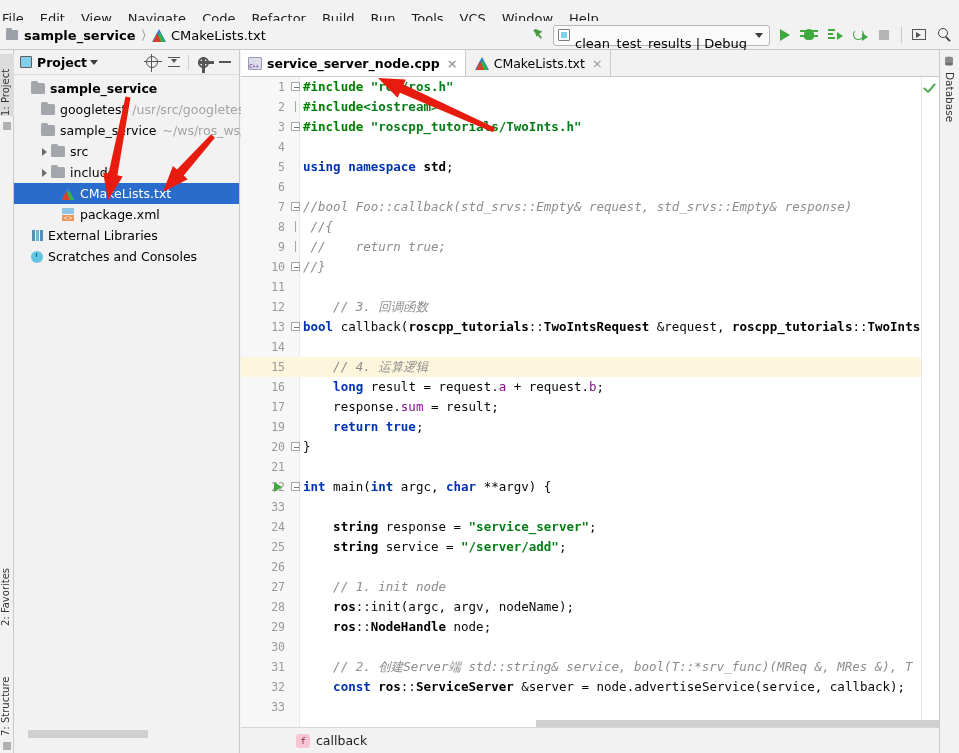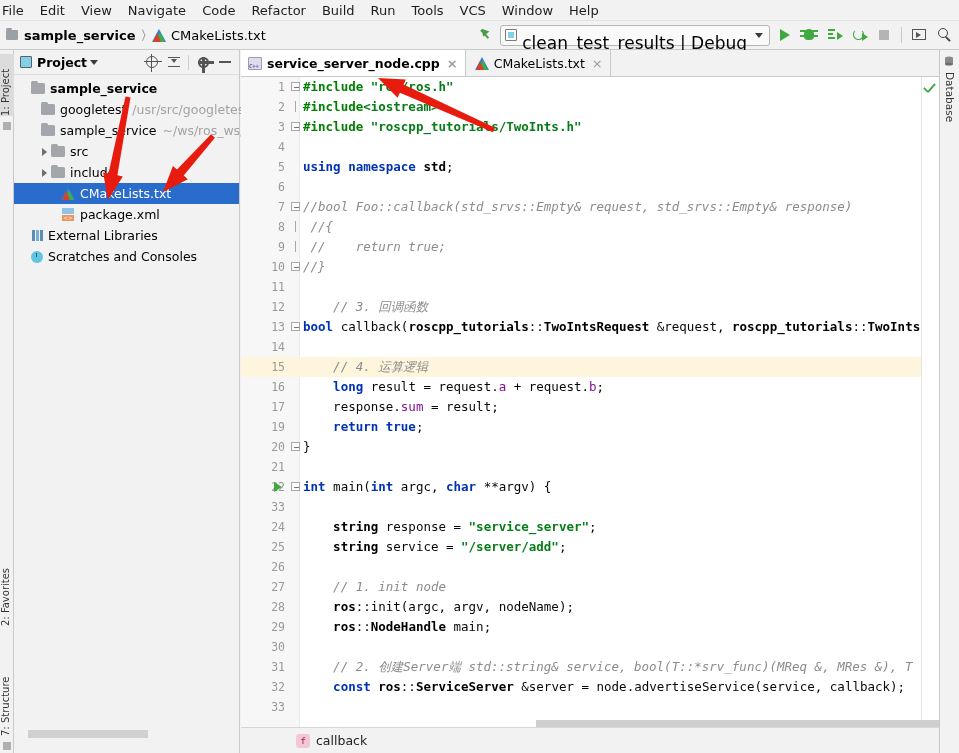--- a/index.html
+++ b/index.html
@@ -7,21 +7,21 @@
   body {
     font-family: "DejaVu Sans", "Liberation Sans", sans-serif;
     font-size: 12px;
     color: #000;
     background: #f2f2f2;
   }
   #app { position:relative; width:959px; height:753px; }
 
   
   .menubar {
-    position:absolute; top:0; left:0; width:959px; height:21px;
+    position:absolute; top:8px; left:0; width:959px; height:21px;
     background:#f2f2f2; display:flex; align-items:center;
     padding-left:0px; border-bottom:1px solid #e2e2e2;
   }
   .menubar .mi {
     font-size:13px; padding:2px 8px; color:#1d1d1d; cursor:default; white-space:nowrap;
   }
   .menubar .mi:first-child { margin-left:-6px; }
 
   
   .toolbar {
@@ -56,21 +56,21 @@
     border-left:4px solid transparent;border-right:4px solid transparent;border-bottom:7px solid #4a9c4a;
     transform:rotate(-40deg);
   }
   .runcfg {
     display:flex;align-items:center;gap:5px;
     border:1px solid #b6b6b6; background:#fafafa; border-radius:3px;
     height:21px; padding:0 6px 0 4px; margin-left:2px;
   }
   .runcfg .cfg-ico{width:12px;height:12px;border:1.5px solid #7a7a7a;border-radius:1px;position:relative;background:#fff;}
   .runcfg .cfg-ico:before{content:"";position:absolute;inset:2px;background:#7fd0e8;}
-  .runcfg .cfg-txt{font-size:17px;white-space:nowrap;margin-top:16px;}
+  .runcfg .cfg-txt{font-size:13px;white-space:nowrap;margin-top:16px;}
   .caret-dn { width:0;height:0;border-left:4px solid transparent;border-right:4px solid transparent;border-top:5px solid #3c3c3c; margin-left:3px;}
   .tb-icn { width:22px;height:22px; position:relative; display:inline-block; }
   .play-tri{position:absolute;left:7px;top:5px;width:0;height:0;border-top:6px solid transparent;border-bottom:6px solid transparent;border-left:10px solid #3fa83f;}
   .bug{position:absolute;left:6px;top:5px;width:10px;height:11px;background:#3fa83f;border-radius:5px 5px 4px 4px;}
   .bug:before{content:"";position:absolute;left:-4px;top:1px;width:18px;height:1.6px;background:#3fa83f;}
   .bug:after{content:"";position:absolute;left:-4px;top:6px;width:18px;height:1.6px;background:#3fa83f;}
   .attach{position:absolute;left:5px;top:5px;width:7px;height:11px;}
   .attach i{position:absolute;left:0;height:1.8px;background:#3fa83f;}
   .attach i:nth-child(1){top:0;width:7px;}
   .attach i:nth-child(2){top:4px;width:5px;}
@@ -432,21 +432,21 @@
           <div class="cl"><span class="num">19</span><span class="code"><span class="plain">    </span><span class="kw">return true</span><span class="plain">;</span></span></div>
           <div class="cl"><span class="num">20</span><span class="fold endb"></span><span class="code"><span class="plain">}</span></span></div>
           <div class="cl"><span class="num">21</span><span class="code"></span></div>
           <div class="cl"><span class="num">22</span><span class="fold"></span><span class="runmark"></span><span class="code"><span class="kw">int </span><span class="plain">main(</span><span class="kw">int </span><span class="plain">argc, </span><span class="kw">char </span><span class="plain">**argv) {</span></span></div>
           <div class="cl"><span class="num">33</span><span class="code"></span></div>
           <div class="cl"><span class="num">24</span><span class="code"><span class="plain">    </span><span class="cls">string</span><span class="plain"> response = </span><span class="str">"service_server"</span><span class="plain">;</span></span></div>
           <div class="cl"><span class="num">25</span><span class="code"><span class="plain">    </span><span class="cls">string</span><span class="plain"> service = </span><span class="str">"/server/add"</span><span class="plain">;</span></span></div>
           <div class="cl"><span class="num">26</span><span class="code"></span></div>
           <div class="cl"><span class="num">27</span><span class="code"><span class="cmt">    // 1. init node</span></span></div>
           <div class="cl"><span class="num">28</span><span class="code"><span class="plain">    </span><span class="cls">ros</span><span class="plain">::init(argc, argv, nodeName);</span></span></div>
-          <div class="cl"><span class="num">29</span><span class="code"><span class="plain">    </span><span class="cls">ros</span><span class="plain">::</span><span class="cls">NodeHandle</span><span class="plain"> main;</span></span></div>
+          <div class="cl"><span class="num">29</span><span class="code"><span class="plain">    </span><span class="cls">ros</span><span class="plain">::</span><span class="cls">NodeHandle</span><span class="plain"> node;</span></span></div>
           <div class="cl"><span class="num">30</span><span class="code"></span></div>
           <div class="cl"><span class="num">31</span><span class="code"><span class="cmt">    // 2. 创建Server端 std::string&amp; service, bool(T::*srv_func)(MReq &amp;, MRes &amp;), T *obj)</span></span></div>
           <div class="cl"><span class="num">32</span><span class="code"><span class="plain">    </span><span class="kw">const </span><span class="cls">ros</span><span class="plain">::</span><span class="cls">ServiceServer</span><span class="plain"> &amp;server = node.advertiseService(service, callback);</span></span></div>
           <div class="cl"><span class="num">33</span><span class="code"></span></div>
         </div>
       <div class="editor-rail"></div>
       <div class="inspect">
         <span class="check"></span>
       </div>
     </div>

